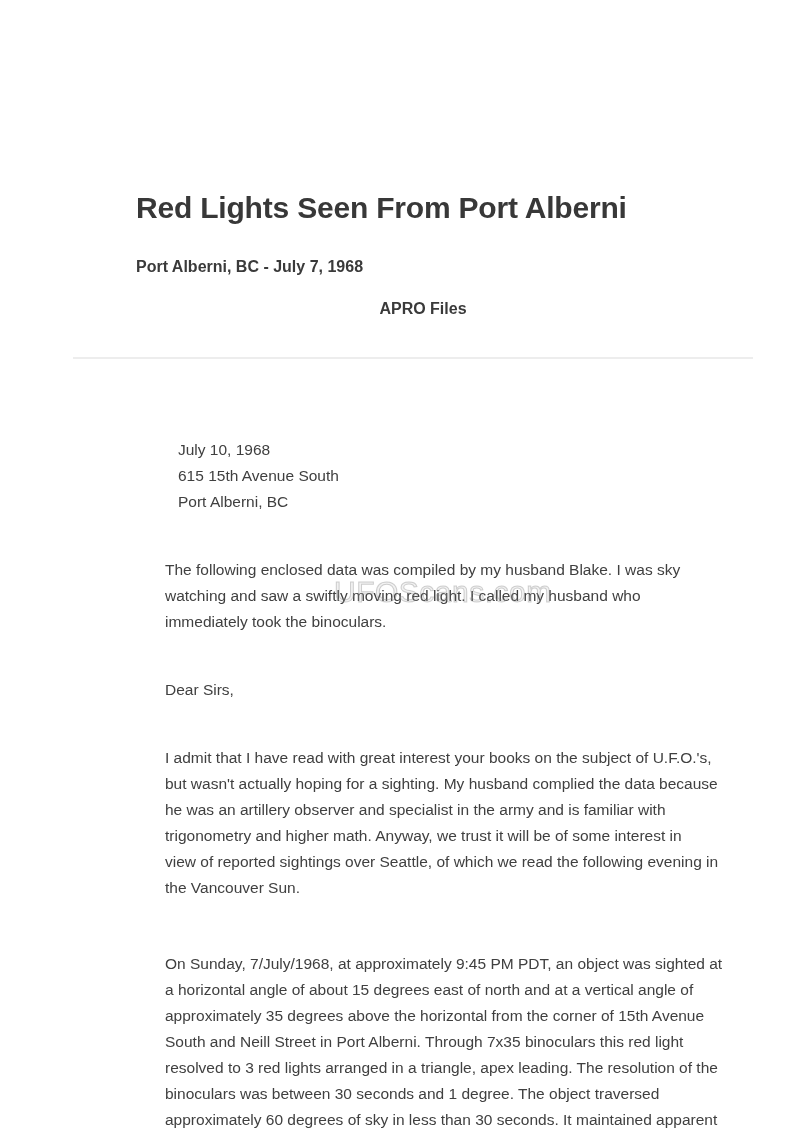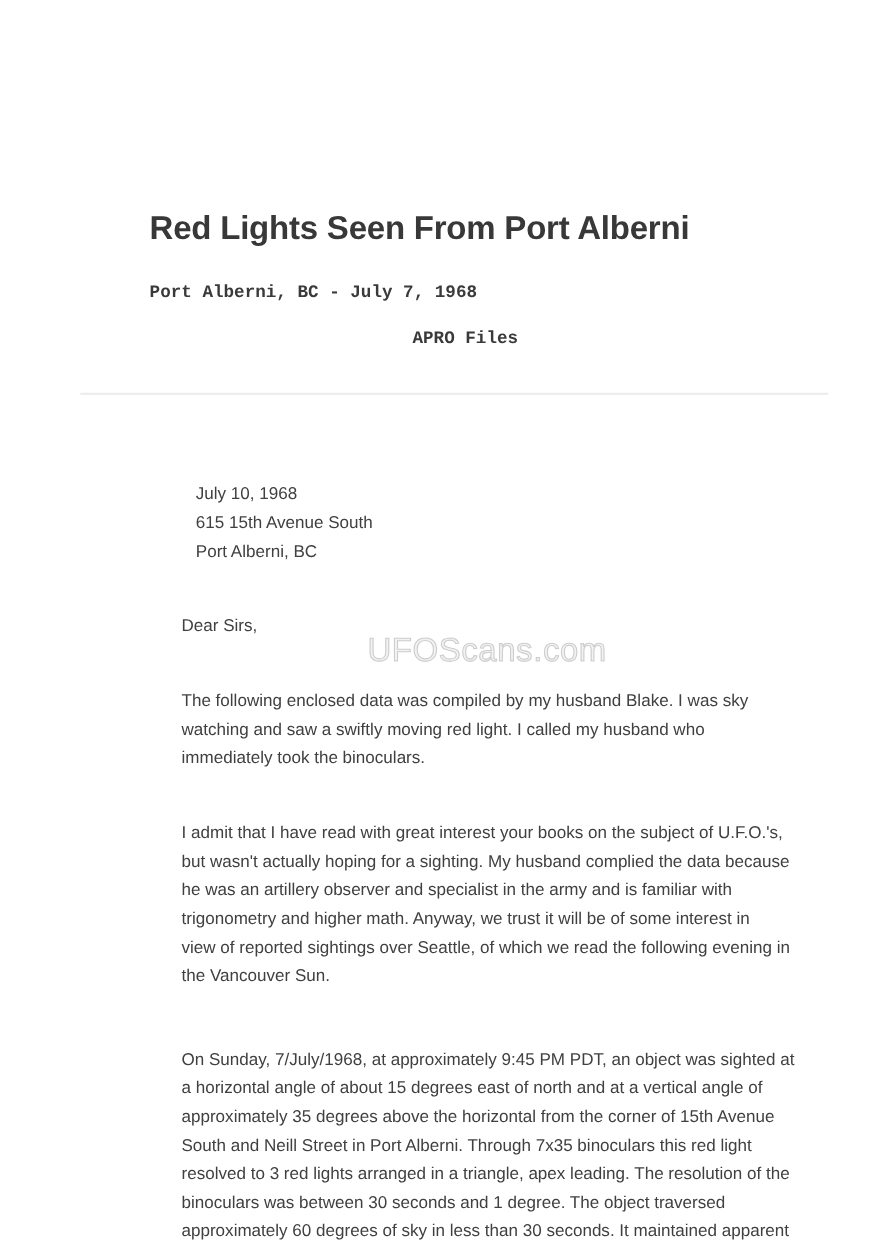--- a/index.html
+++ b/index.html
@@ -28,21 +28,20 @@
     letter-spacing: -0.2px;
   }
   .meta {
     position: absolute;
     left: 110px;
     width: 600px;
     font-size: 16px;
     line-height: 21px;
     font-weight: bold;
     color: #3a3a3a;
-    font-family: Liberation Mono, monospace;
   }
   .dateline { top: 230px; }
   .source   { top: 272px; text-align: center; }
   .divider {
     position: absolute;
     left: 60px;
     top: 344px;
     width: 680px;
     height: 0;
     border: none;
@@ -88,25 +87,25 @@
   <p class="meta source">APRO Files</p>
 
   <hr class="divider">
 
   <div class="letter">
 
     <p><span>July 10, 1968</span>
 <span>615 15th Avenue South</span>
 <span>Port Alberni, BC</span></p>
 
-    <p>Dear Sirs,</p>
-
     <p>The following enclosed data was compiled by my husband Blake. I was sky
 watching and saw a swiftly moving red light. I called my husband who
 immediately took the binoculars.</p>
+
+    <p>Dear Sirs,</p>
 
     <p>I admit that I have read with great interest your books on the subject of U.F.O.'s,
 but wasn't actually hoping for a sighting. My husband complied the data because
 he was an artillery observer and specialist in the army and is familiar with
 trigonometry and higher math. Anyway, we trust it will be of some interest in
 view of reported sightings over Seattle, of which we read the following evening in
 the Vancouver Sun.</p>
 
 
     <p class="report">On Sunday, 7/July/1968, at approximately 9:45 PM PDT, an object was sighted at

